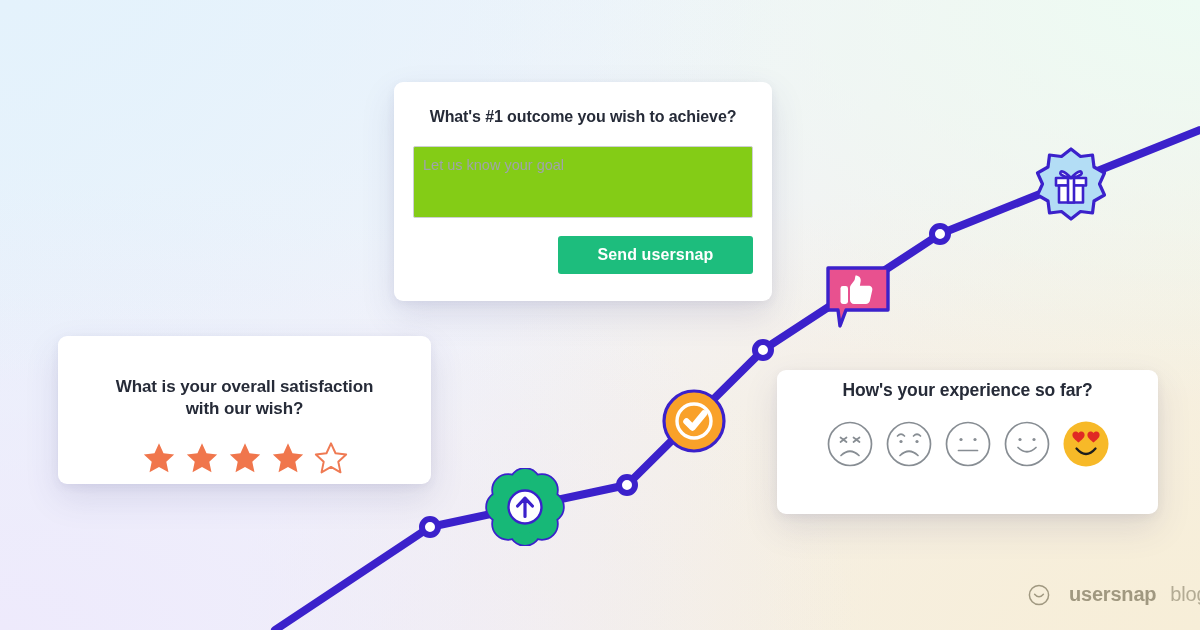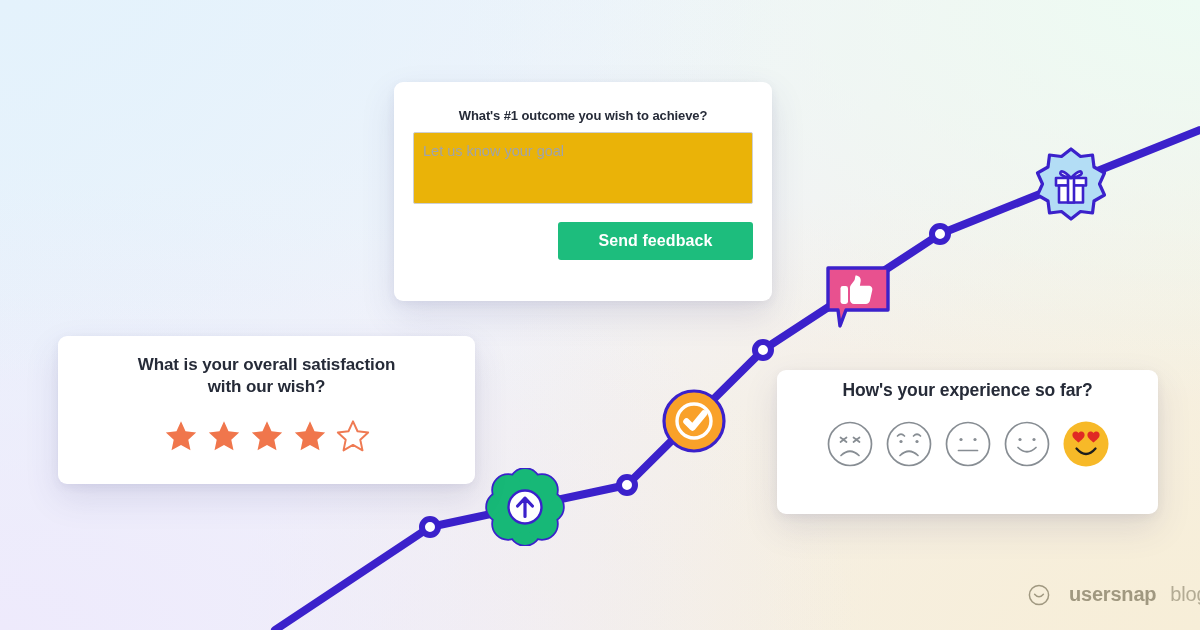--- a/index.html
+++ b/index.html
@@ -47,35 +47,35 @@
   #goal-card {
     left: 394px;
     top: 82px;
     width: 378px;
     height: 219px;
     box-sizing: border-box;
     padding: 26px 19px 0 19px;
   }
   .card-title {
     text-align: center;
-    font-size: 13px;
+    font-size: 16px;
     font-weight: bold;
     color: #262b38;
     letter-spacing: -0.1px;
     margin: 0;
   }
   #goal-textarea {
     display: block;
     box-sizing: border-box;
     width: 340px;
     height: 72px;
-    margin: 9px auto 0 auto;
+    margin: 20px auto 0 auto;
     border: 1px solid #cdcfd3;
     border-radius: 2px;
-    background: #eab308;
+    background: #84cc16;
     font-family: "Liberation Sans", sans-serif;
     font-size: 14.5px;
     color: #3a3f4b;
     padding: 10px 9px;
     resize: none;
     outline: none;
   }
   #goal-textarea::placeholder { color: #9fa3ab; }
   #send-feedback-row {
     display: flex;
@@ -94,24 +94,24 @@
     letter-spacing: 0.1px;
     width: 195px;
     height: 38px;
     cursor: pointer;
   }
 
   
   #stars-card {
     left: 58px;
     top: 336px;
-    width: 417px;
+    width: 373px;
     height: 148px;
     box-sizing: border-box;
-    padding-top: 18px;
+    padding-top: 40px;
   }
   #stars-card .card-title { line-height: 1.28; font-size: 17px; }
   #stars-row {
     display: flex;
     justify-content: center;
     align-items: center;
     gap: 7px;
     margin-top: 21px;
   }
   .star { display: block; }
@@ -232,21 +232,21 @@
       <rect x="38" y="32" width="6" height="24.5"></rect>
       <path d="M41 32 C41 32 36 26.5 32.5 25.5 C30.5 25 29.5 27 31 28.5 C33 30.5 41 32 41 32 Z" fill="#ffffff"></path>
       <path d="M41 32 C41 32 46 26.5 49.5 25.5 C51.5 25 52.5 27 51 28.5 C49 30.5 41 32 41 32 Z" fill="#ffffff"></path>
     </g>
   </svg>
 
   <div class="card" id="goal-card">
     <h2 class="card-title">What's #1 outcome you wish to achieve?</h2>
     <textarea id="goal-textarea" placeholder="Let us know your goal" style=""></textarea>
     <div id="send-feedback-row">
-      <button id="send-feedback-button">Send feedback</button>
+      <button id="send-feedback-button">Send usersnap</button>
     </div>
   </div>
 
   <div class="card" id="stars-card">
     <h2 class="card-title">
       <span>What is your overall satisfaction</span><br>
       <span>with our wish?</span>
     </h2>
     <div id="stars-row">
       <svg class="star" width="36" height="35" viewBox="0 0 24 24">

